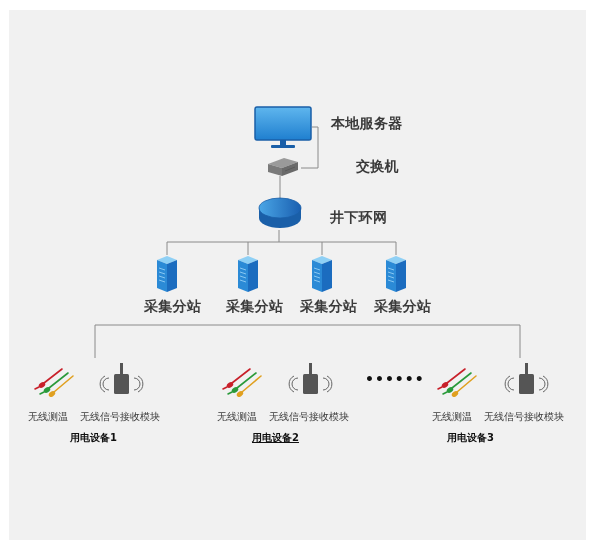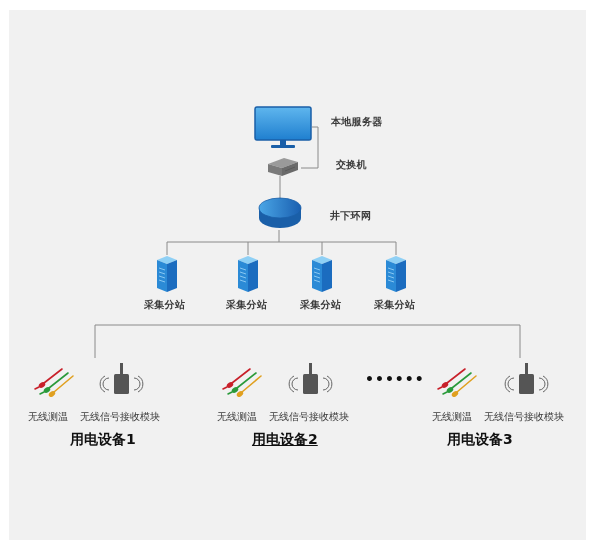--- a/index.html
+++ b/index.html
@@ -1,22 +1,22 @@
 <!DOCTYPE html>
 <html><head>
   <meta charset="utf-8">
   <style>
     html, body { margin: 0; padding: 0; background: #ffffff; }
     body { width: 600px; height: 551px; position: relative; overflow: hidden;
            font-family: "DejaVu Sans", "Liberation Sans", sans-serif; }
     .panel { position: absolute; left: 9px; top: 10px; width: 577px; height: 530px; background: #f1f1f1; }
     svg.lines { position: absolute; left: 0; top: 0; }
-    .lbl { position: absolute; font-size: 10px; color: #3a3a3a; font-weight: bold; white-space: nowrap; letter-spacing: 0.3px; }
+    .lbl { position: absolute; font-size: 14px; color: #3a3a3a; font-weight: bold; white-space: nowrap; letter-spacing: 0.3px; }
     .lbl-sm { position: absolute; font-size: 10px; color: #3a3a3a; white-space: nowrap; }
-    .group-lbl { position: absolute; font-size: 14px; color: #111; font-weight: bold; white-space: nowrap; }
+    .group-lbl { position: absolute; font-size: 10px; color: #111; font-weight: bold; white-space: nowrap; }
     .icon { position: absolute; }
     .dots { position: absolute; font-size: 14px; color: #111; letter-spacing: 1px; font-weight: bold; }
   </style>
 </head>
 <body>
 
 <div class="panel"></div>
 
 <svg class="lines" width="600" height="551">
 
@@ -50,21 +50,21 @@
 <div class="lbl" style="left:331px;top:115px;">本地服务器</div>
 
 <div class="icon" style="left:266px;top:156px;">
   <svg width="34" height="22" viewBox="0 0 34 22">
     <polygon points="2,8 18,2 32,6 16,12" fill="#9a9a9a"></polygon>
     <polygon points="2,8 16,12 16,20 2,16" fill="#7a7a7a"></polygon>
     <polygon points="16,12 32,6 32,14 16,20" fill="#6a6a6a"></polygon>
     <line x1="19" y1="15" x2="29" y2="11" stroke="#555" stroke-width="0.8"></line>
   </svg>
 </div>
-<div class="lbl" style="left:336px;top:158px;">交换机</div>
+<div class="lbl" style="left:356px;top:158px;">交换机</div>
 
 <div class="icon" style="left:257px;top:196px;">
   <svg width="46" height="36" viewBox="0 0 46 36">
     <defs>
       <linearGradient id="ng" x1="0" y1="0" x2="1" y2="0">
         <stop offset="0" stop-color="#4aa6e6"></stop>
         <stop offset="1" stop-color="#1a5fb0"></stop>
       </linearGradient>
     </defs>
     <path d="M2,12 L2,22 A21,10 0 0 0 44,22 L44,12 Z" fill="#1a5fa8"></path>

